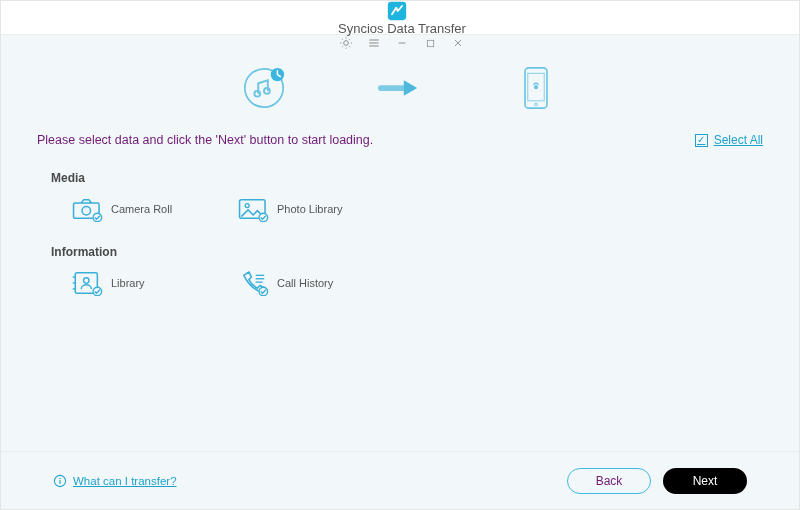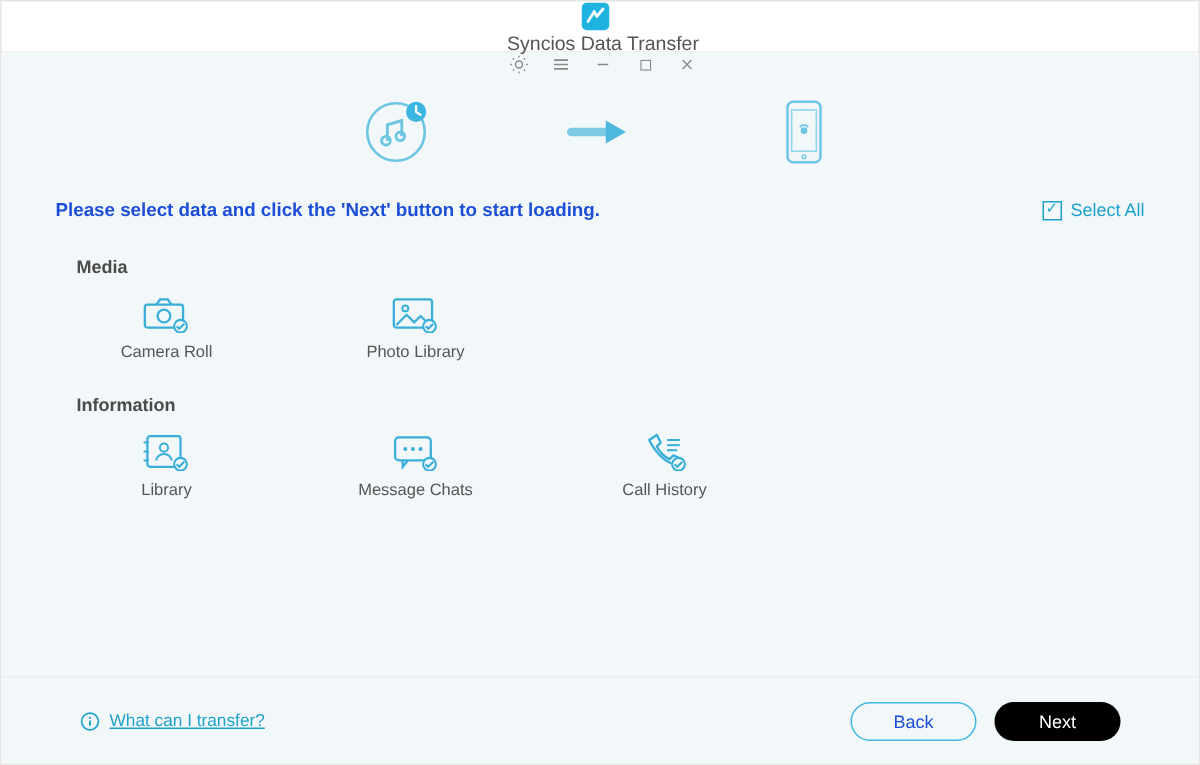--- a/index.html
+++ b/index.html
@@ -44,50 +44,50 @@
   }
   .flow .icon-slot { width:46px; height:46px; display:flex; align-items:center; justify-content:center; }
   .flow .arrow { color:#57b7d6; }
   
   .instr {
     display:flex;
     align-items:center;
     justify-content:space-between;
     padding: 8px 36px 0 36px;
   }
-  .instr .text { font-weight:700; color:#1d4ed8; font-size:12.5px; }
-  .selall { display:flex; align-items:center; gap:6px; color:#1ea2cc; font-size:12px; cursor:pointer; }
+  .instr .text { font-weight:400; color:#701a75; font-size:12.5px; }
+  .selall { display:flex; align-items:center; gap:6px; color:#1ea2cc; font-size:12px; cursor:pointer;text-decoration:underline; }
   .selall .chk { width:13px; height:13px; border:1.5px solid #1ea2cc; display:flex; align-items:center; justify-content:center; }
   .selall .chk::after { content:"✓"; font-size:10px; color:#1ea2cc; line-height:1; }
   
   .sections { padding: 14px 26px 0 50px; flex:1; }
   .sec-title { font-weight:600; color:#4a4a4a; margin: 10px 0 10px 0; }
   .items { display:flex; gap:86px; padding-left:20px; }
-  .item { display:flex; flex-direction:column; align-items:center; gap:6px; width:80px; cursor:pointer; }
+  .item { display:flex; flex-direction:row; align-items:center; gap:6px; width:80px; cursor:pointer; }
   .item .ic { width:34px; height:28px; display:flex; align-items:center; justify-content:center; }
   .item .lbl { font-size:11px; color:#555; white-space:nowrap; }
   
   .footer {
     height:58px;
     border-top:1px solid #e6eef2;
     padding:0 52px;
     display:flex;
     align-items:center;
     justify-content:space-between;
     background:#f2f8fa;
   }
   .help { display:flex; align-items:center; gap:6px; color:#1ea2cc; font-size:11.5px; }
   .help span { text-decoration:underline; cursor:pointer; }
   .buttons { display:flex; gap:12px; }
   .btn {
     width:84px; height:26px; border-radius:13px;
     display:flex; align-items:center; justify-content:center;
     font-size:12px; cursor:pointer;
   }
-  .btn.back { border:1.5px solid #41b8e0; color:#1d4ed8; background:#f2f8fa; }
+  .btn.back { border:1.5px solid #41b8e0; color:#701a75; background:#f2f8fa; }
   .btn.next { background:#000000; color:#fff; }
   svg { display:block; }
 </style>
 </head>
 <body>
 
 <div class="titlebar">
   <div class="logo">
     <svg viewBox="0 0 24 24" width="20" height="20">
       <rect x="1" y="1" width="22" height="22" rx="4" fill="#1fb4df"></rect>
@@ -208,35 +208,20 @@
             <circle cx="31" cy="25" r="5.5" fill="#f2f8fa"></circle>
             <circle cx="31" cy="25" r="5" fill="none" stroke="#39aed8" stroke-width="1.6"></circle>
             <path d="M28 25 l2 2 4-4" fill="none" stroke="#39aed8" stroke-width="1.6"></path>
           </svg>
         </div>
         <div class="lbl">Library</div>
       </div>
       <div class="item">
         <div class="ic">
           <svg viewBox="0 0 40 30" width="34" height="26">
-            <rect x="4" y="4" width="28" height="18" rx="3" fill="none" stroke="#39aed8" stroke-width="1.8"></rect>
-            <path d="M14 22 l-4 5 v-5" fill="none" stroke="#39aed8" stroke-width="1.8"></path>
-            <circle cx="12" cy="13" r="1.6" fill="#39aed8"></circle>
-            <circle cx="18" cy="13" r="1.6" fill="#39aed8"></circle>
-            <circle cx="24" cy="13" r="1.6" fill="#39aed8"></circle>
-            <circle cx="31" cy="25" r="5.5" fill="#f2f8fa"></circle>
-            <circle cx="31" cy="25" r="5" fill="none" stroke="#39aed8" stroke-width="1.6"></circle>
-            <path d="M28 25 l2 2 4-4" fill="none" stroke="#39aed8" stroke-width="1.6"></path>
-          </svg>
-        </div>
-        <div class="lbl">Message Chats</div>
-      </div>
-      <div class="item">
-        <div class="ic">
-          <svg viewBox="0 0 40 30" width="34" height="26">
             <path d="M8 6 c6 12 14 18 22 20 l3-5 -6-3 -3 3 c-4-2-8-6-10-10 l3-3 -3-6 z" fill="none" stroke="#39aed8" stroke-width="1.8" stroke-linejoin="round"></path>
             <line x1="22" y1="6" x2="32" y2="6" stroke="#39aed8" stroke-width="1.6"></line>
             <line x1="22" y1="10" x2="32" y2="10" stroke="#39aed8" stroke-width="1.6"></line>
             <line x1="22" y1="14" x2="30" y2="14" stroke="#39aed8" stroke-width="1.6"></line>
             <circle cx="31" cy="25" r="5.5" fill="#f2f8fa"></circle>
             <circle cx="31" cy="25" r="5" fill="none" stroke="#39aed8" stroke-width="1.6"></circle>
             <path d="M28 25 l2 2 4-4" fill="none" stroke="#39aed8" stroke-width="1.6"></path>
           </svg>
         </div>
         <div class="lbl">Call History</div>

